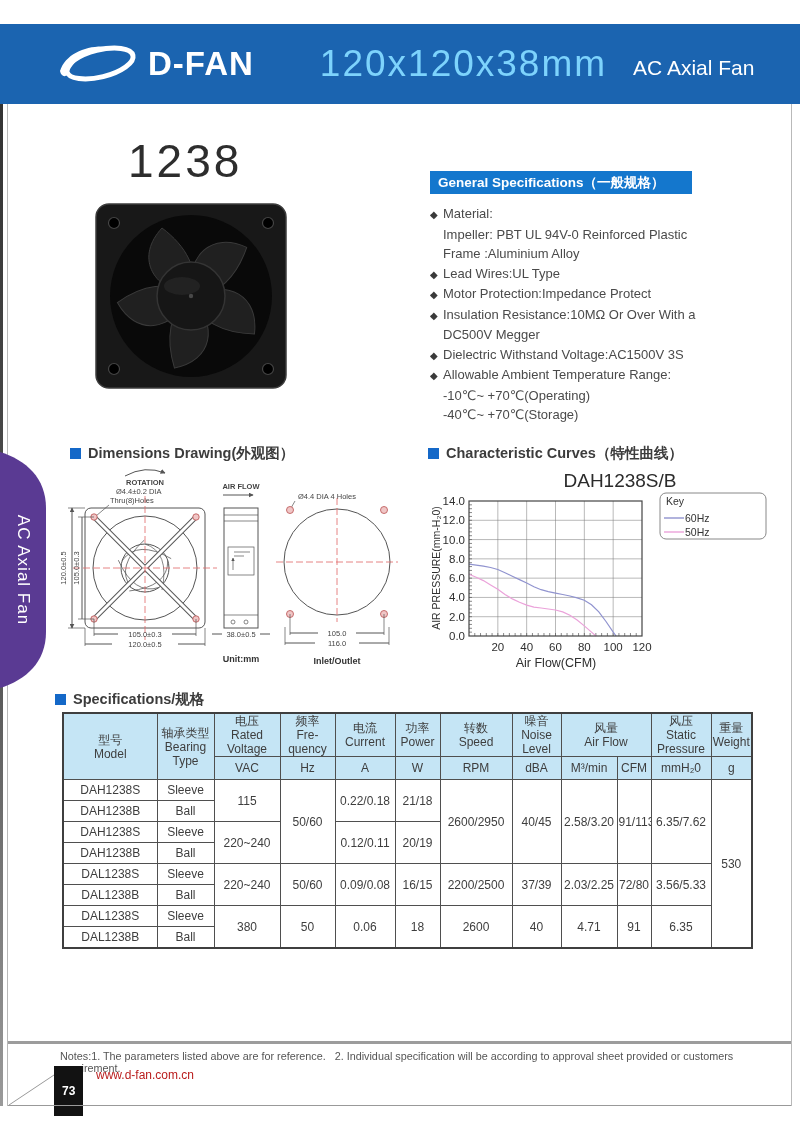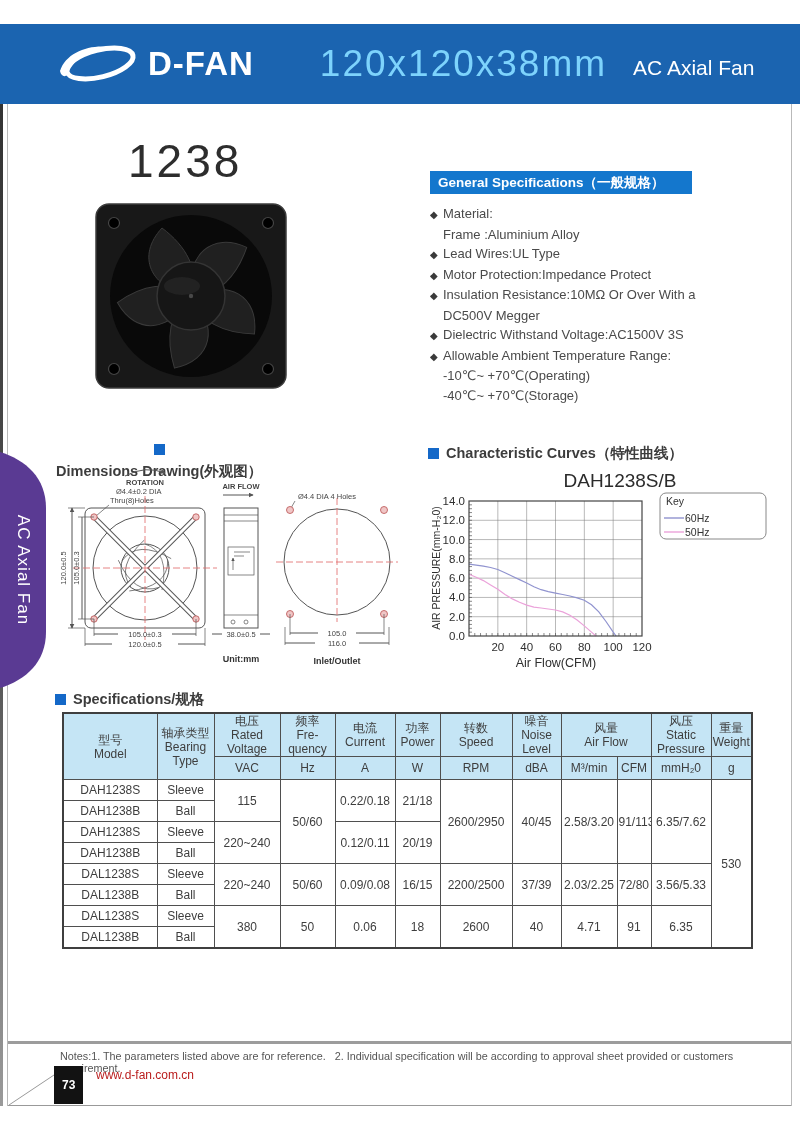--- a/index.html
+++ b/index.html
@@ -32,21 +32,21 @@
   .gs-item.indent{padding-left:13px;}
   
   .side-tab{position:absolute;left:0;top:450px;width:46px;height:240px;}
   .side-tab-label{position:absolute;left:0;top:450px;width:46px;height:240px;display:flex;
                   align-items:center;justify-content:center;}
   .side-tab-label span{transform:rotate(90deg);white-space:nowrap;color:#fff;font-size:17px;letter-spacing:1px;}
   
   .sec{position:absolute;display:flex;align-items:center;gap:7px;font-size:14.5px;
        font-weight:600;color:#3c3c3c;}
   .sec .sq{width:11px;height:11px;background:#1468c8;flex:0 0 11px;}
-  .sec-dim{left:56px;top:444px;flex-direction:column;}
+  .sec-dim{left:70px;top:444px;}
   .sec-curve{left:428px;top:444px;}
   .sec-spec{left:55px;top:690px;}
   
   .dim-svg{position:absolute;left:52px;top:462px;}
   .chart-svg{position:absolute;left:428px;top:460px;}
   .dln{stroke:#555;fill:none;stroke-width:1;}
   .dthin{stroke:#555;fill:none;stroke-width:.7;}
   .redline{stroke:#e06666;fill:none;stroke-width:.8;stroke-dasharray:7 3;}
   .hole{fill:#f0c6c6;stroke:#c06060;stroke-width:.9;}
   .dtxt{font-size:7.5px;fill:#444;}
@@ -68,21 +68,21 @@
   .spec-table th,.spec-table td{border:1px solid #4f4f4f;text-align:center;vertical-align:middle;
               padding:0 1px;overflow:hidden;}
   .spec-table th{background:#c5e5f5;font-weight:normal;white-space:pre-line;line-height:1.18;}
   .spec-table thead tr:first-child{height:42px;}
   .spec-table thead tr:last-child{height:23px;margin-top:22px;}
   .spec-table tbody tr{height:21px;}
   .spec-table{border:2px solid #3f3f3f;}
   
   .notes{position:absolute;left:60px;top:1050px;width:710px;font-size:10.8px;color:#555;white-space:pre-wrap;}
   .page-badge{position:absolute;left:54px;top:1066px;background:#121212;color:#fff;
-              font-size:12px;font-weight:bold;padding:12px 8px;}
+              font-size:12px;font-weight:bold;padding:18px 8px;}
   .website{position:absolute;left:96px;top:1068px;font-size:12px;color:#b91c1c;}
   .corner-svg{position:absolute;left:6px;top:1070px;}
 </style>
 </head>
 <body>
 
 <div class="page">
 
   <div class="header-band">
     <div class="logo-wrap">
@@ -125,20 +125,23 @@
         <circle cx="176" cy="171" r="5.5"></circle>
     </g>
   </svg>
 
   <div class="gs-panel">
     <div class="gs-bar">General Specifications（一般规格）</div>
     <div class="gs-list">
         <div class="gs-item">
           <span class="diamond">◆</span>
           <span>Material:</span>
+        </div>
+        <div class="gs-item indent">
+          <span>Impeller: PBT UL 94V-0 Reinforced Plastic</span>
         </div>
         <div class="gs-item indent">
           <span>Frame :Aluminium Alloy</span>
         </div>
         <div class="gs-item">
           <span class="diamond">◆</span>
           <span>Lead Wires:UL Type</span>
         </div>
         <div class="gs-item">
           <span class="diamond">◆</span>

